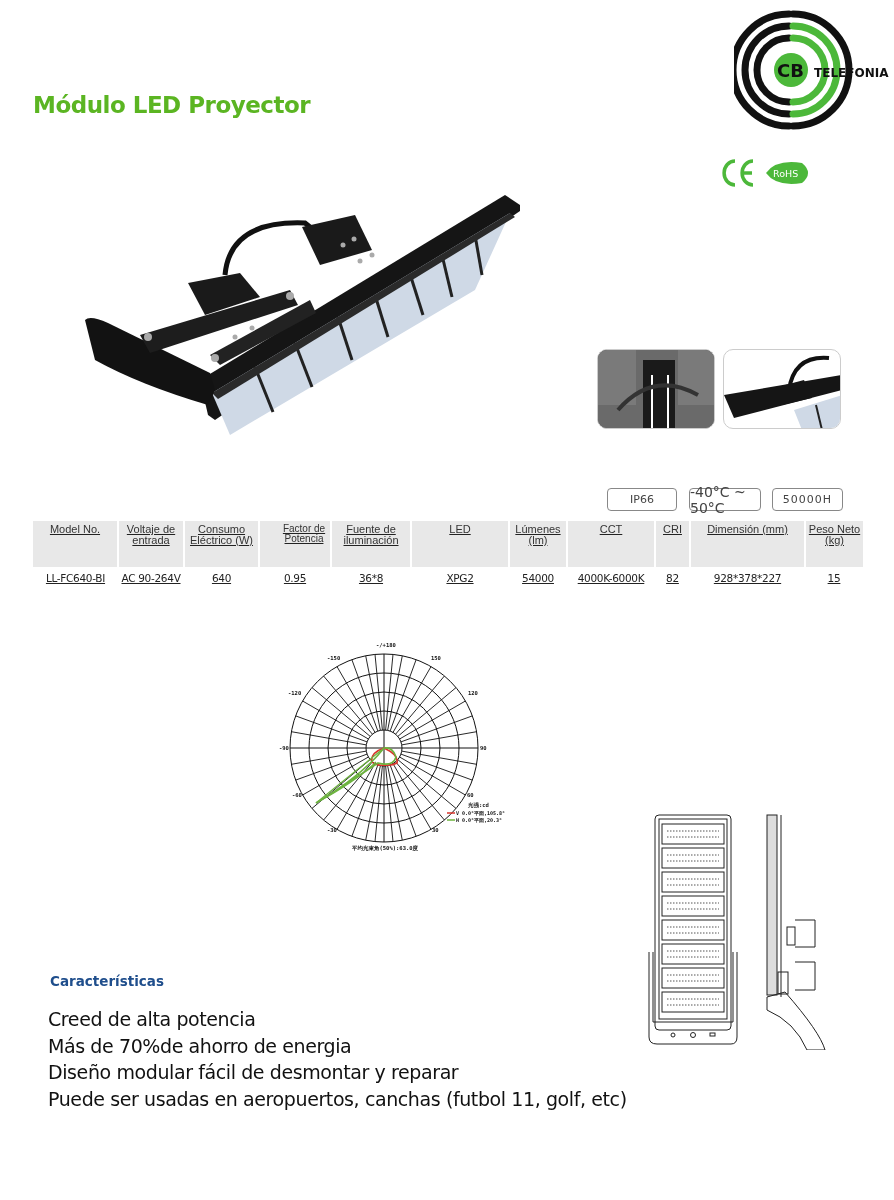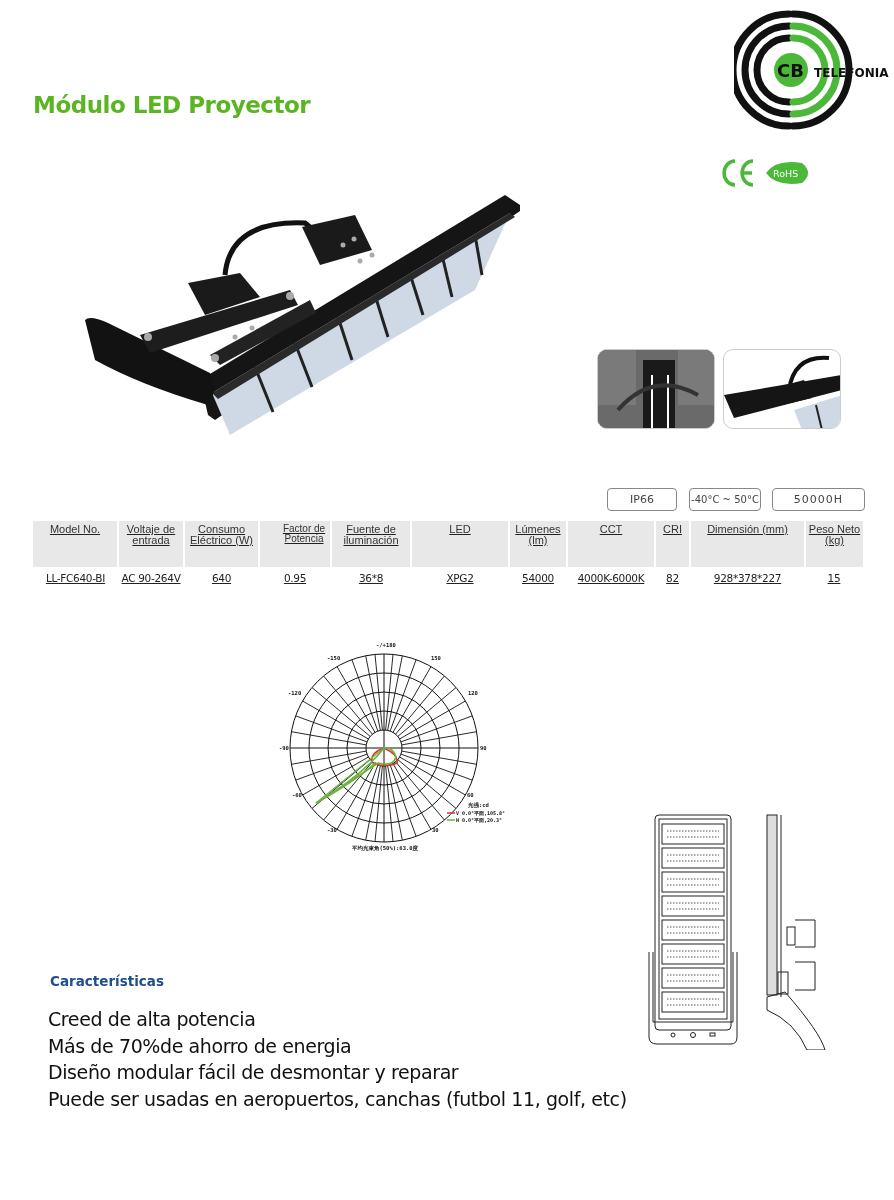--- a/index.html
+++ b/index.html
@@ -119,22 +119,22 @@
   <svg width="118" height="80" viewBox="0 0 118 80">
     <path d="M65 40 Q70 5 105 8" fill="none" stroke="#111" stroke-width="4"></path>
     <polygon points="50,38 80,30 88,48 58,55" fill="#1a1a1a"></polygon>
     <polygon points="0,45 118,25 118,40 10,68" fill="#151515"></polygon>
     <polygon points="70,60 118,45 118,80 78,80" fill="#cfd9e6"></polygon>
     <line x1="92" y1="55" x2="98" y2="80" stroke="#222" stroke-width="2"></line>
   </svg>
 </div>
 
 <div class="badge" style="left:607px;width:70px;">IP66</div>
-<div class="badge" style="left:689px;width:72px;font-size:10px;">-40°C ~ 50°C</div>
-<div class="badge" style="left:772px;width:93px;letter-spacing:1px;">50000H</div>
+<div class="badge" style="left:689px;width:72px;font-size:14px;">-40°C ~ 50°C</div>
+<div class="badge" style="left:772px;width:71px;letter-spacing:1px;">50000H</div>
 
 <table class="spec-table">
   <thead>
     <tr>
       <th style="width:85px;">Model No.</th>
       <th style="width:66px;">Voltaje de entrada</th>
       <th style="width:75px;">Consumo Eléctrico (W)</th>
       <th class="small" style="width:72px;">Factor de Potencia</th>
       <th style="width:80px;">Fuente de iluminación</th>
       <th style="width:98px;">LED</th>

